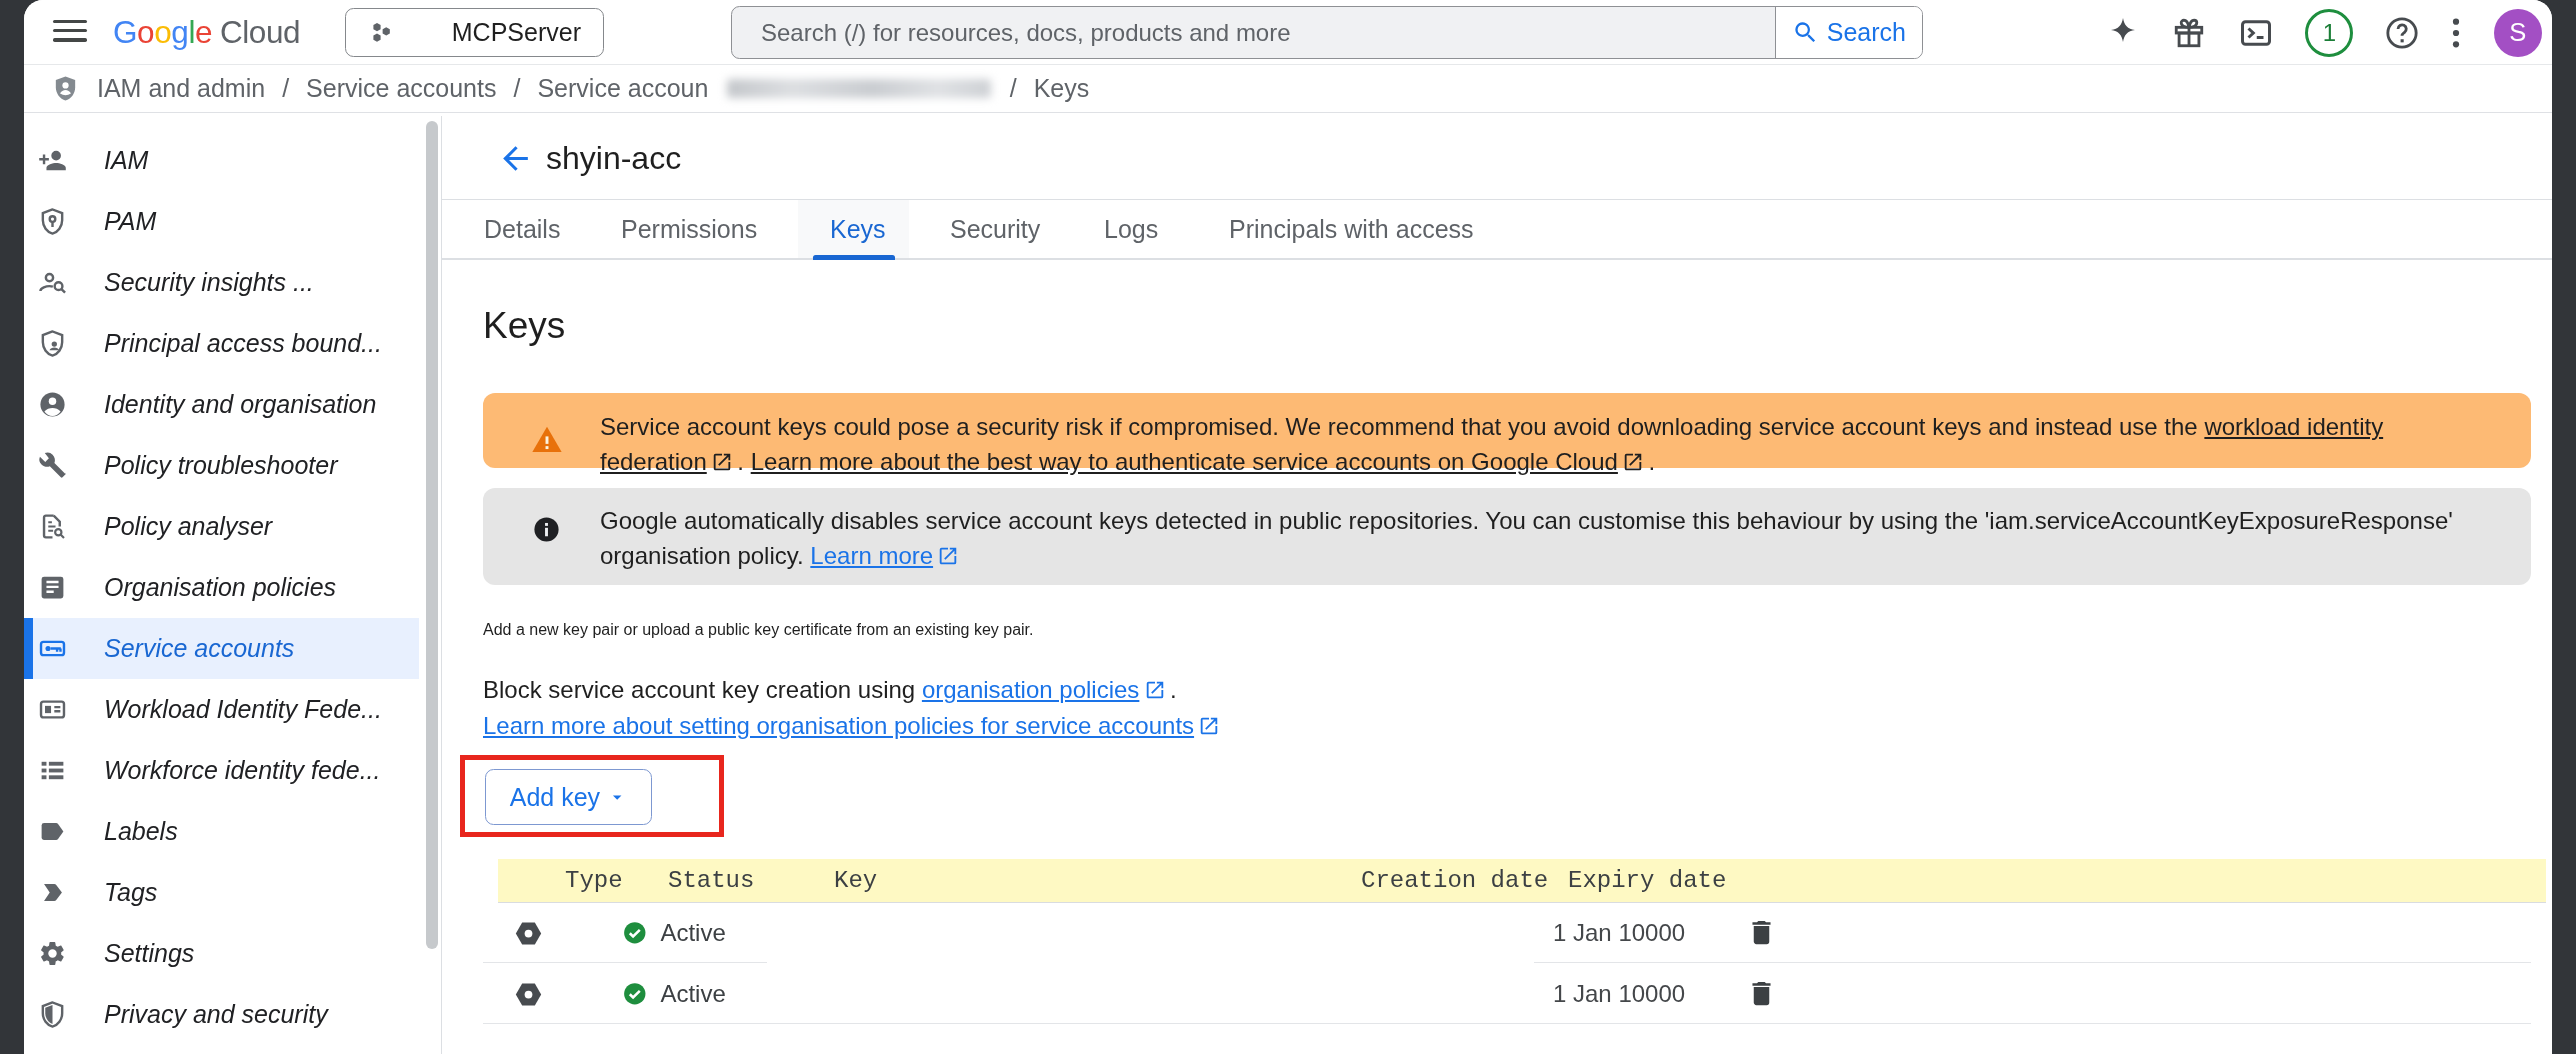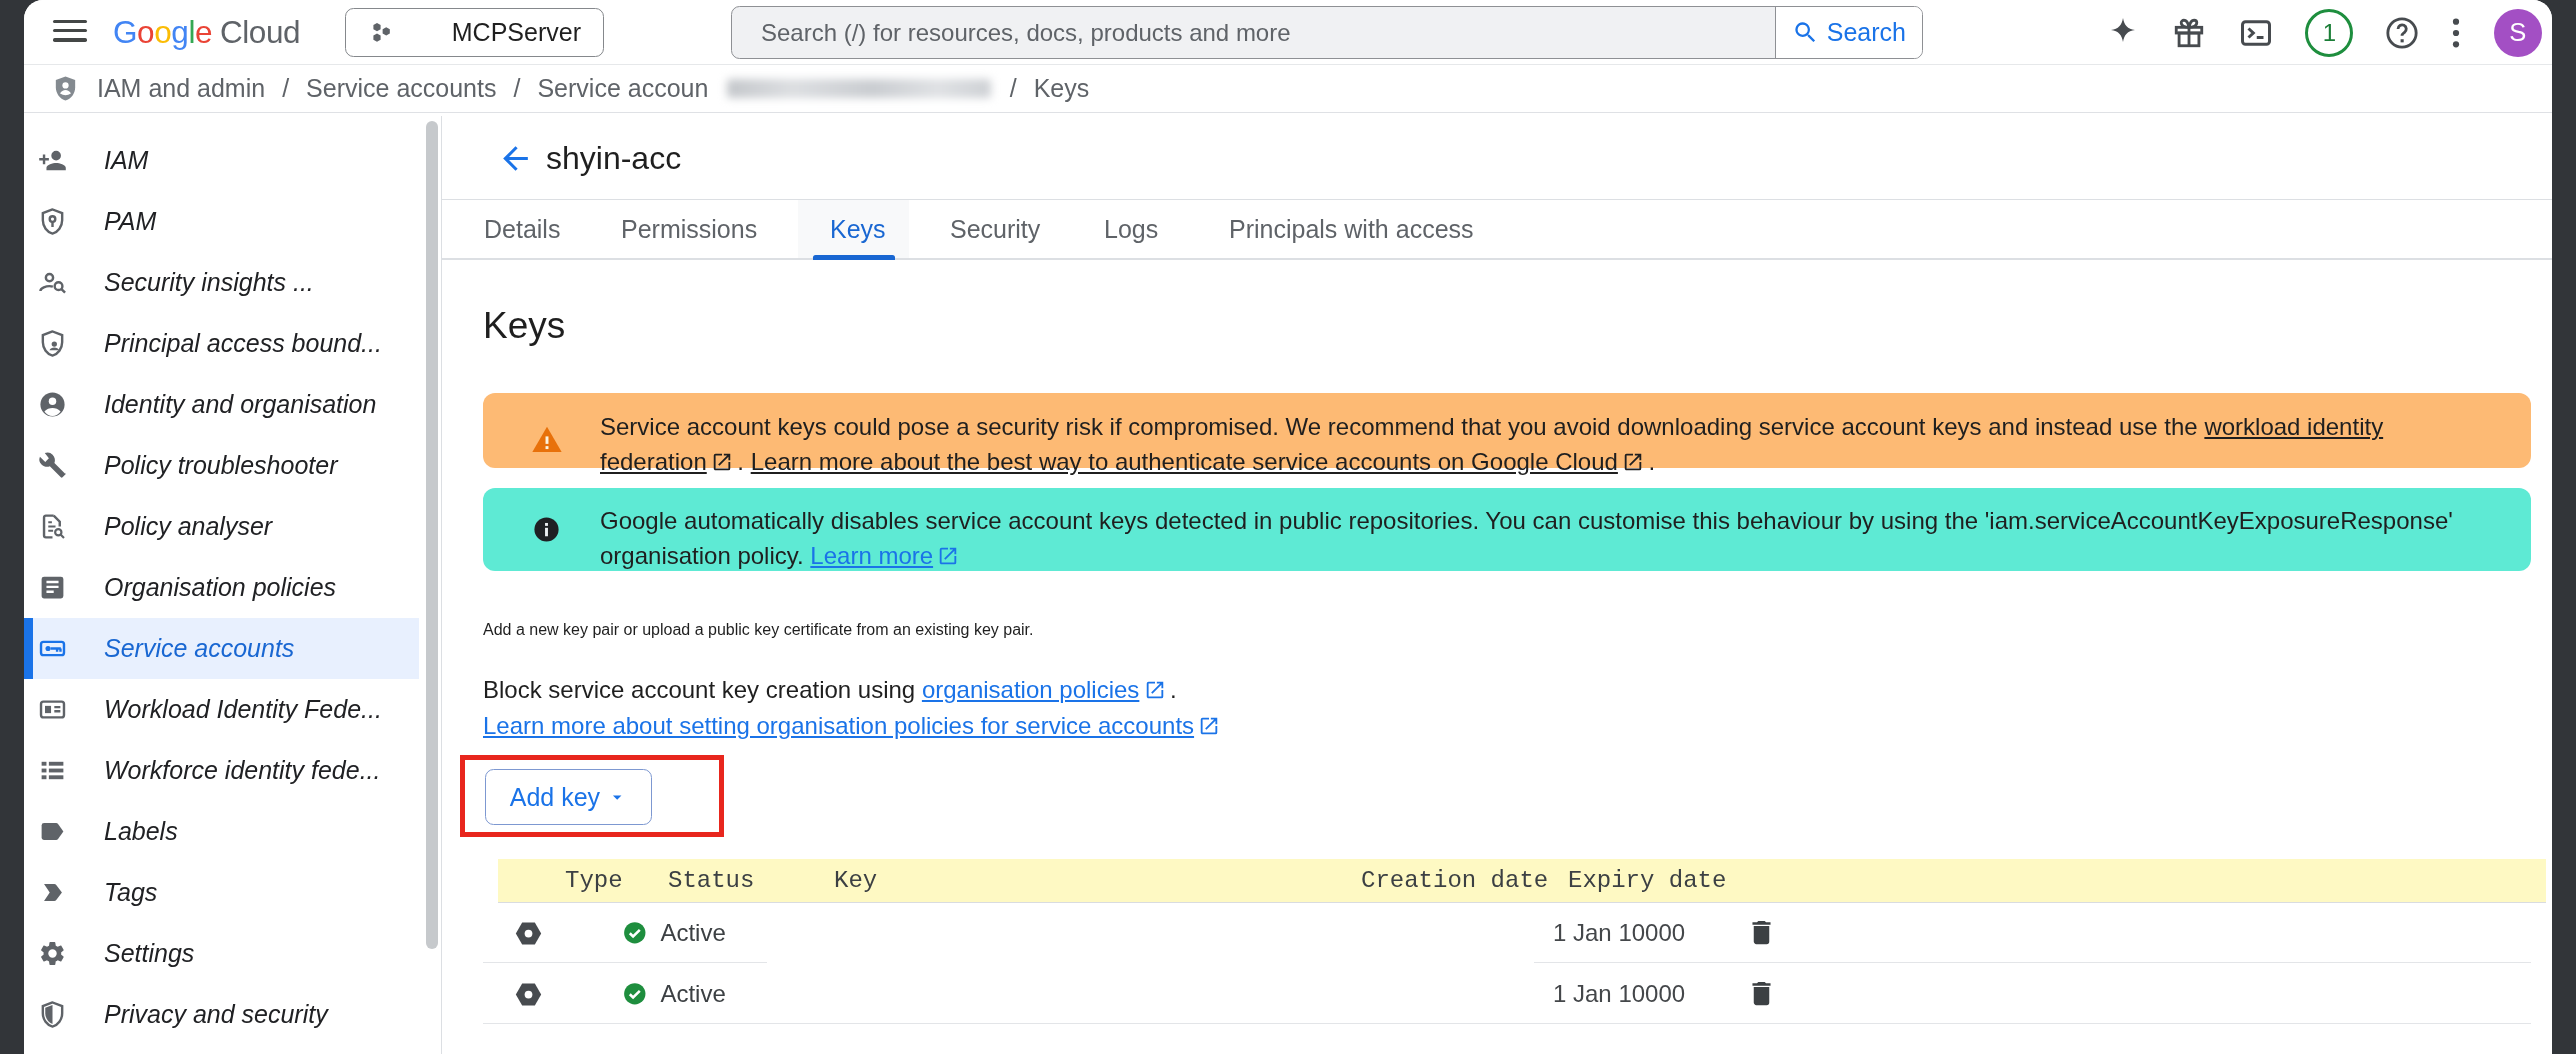--- a/index.html
+++ b/index.html
@@ -69,21 +69,21 @@
                    border-radius:2.6px 2.6px 0 0; z-index:2; }
 
   .content { position:absolute; top:144px; left:0; right:0; bottom:0; }
   .section-heading { position:absolute; left:41px; top:45px; font-size:37px; color:#1f1f1f; }
 
   .banner { position:absolute; left:41px; width:2048px; border-radius:12px; }
   .banner .btxt { margin-left:117px; margin-right:51px; font-size:24px; line-height:35px; color:#1f1f1f; }
   .warn { top:102px; height:75px; background:#fdba74;margin-top:31px; }
   .warn .bicon { position:absolute; left:48px; top:31px; }
   .warn .btxt { padding-top:16px; }
-  .info { top:228px; height:83px; background:#5eead4; }
+  .info { top:228px; height:97px; background:#e5e5e5; }
   .info .bicon { position:absolute; left:49px; top:27px; }
   .info .btxt { padding-top:15.3px; }
   .dark-link { color:#1f1f1f; text-decoration:underline; cursor:pointer; }
   .blue-link { color:#1a73e8; text-decoration:underline; cursor:pointer; }
   .elink { display:inline-block; width:22px; height:22px; vertical-align:-2.6px; margin:0 4.3px; }
   .elink.dark { color:#1f1f1f; } .elink.blue { color:#1a73e8; }
 
   .intro { position:absolute; left:41px; top:361px; font-size:16px; color:#1f1f1f; }
   .line1 { position:absolute; left:41px; top:413px; font-size:24px; color:#1f1f1f; line-height:34px; }
   .line2 { position:absolute; left:41px; top:449px; font-size:24px; line-height:34px; }

